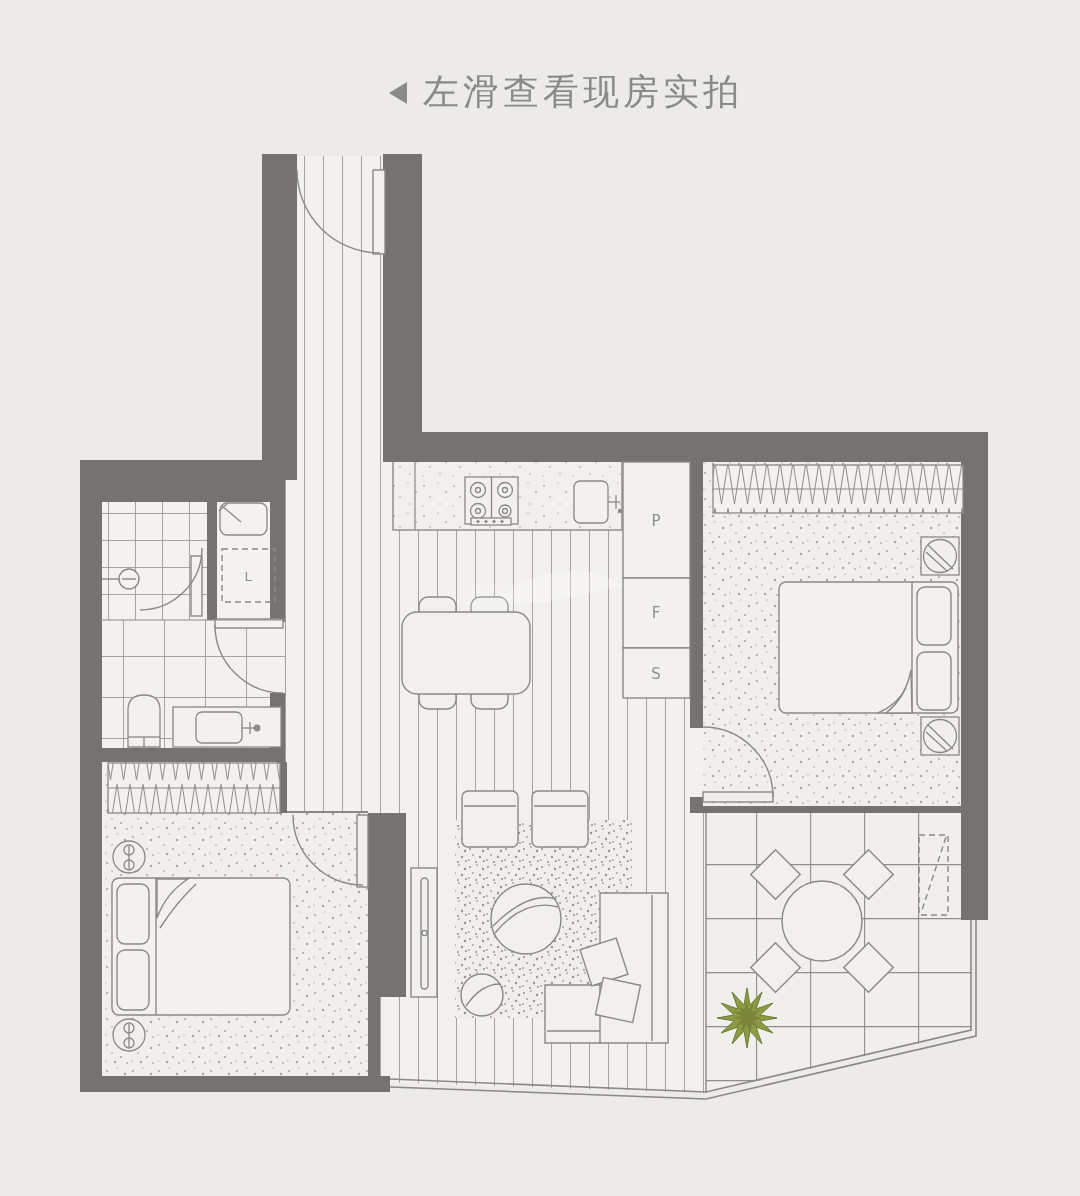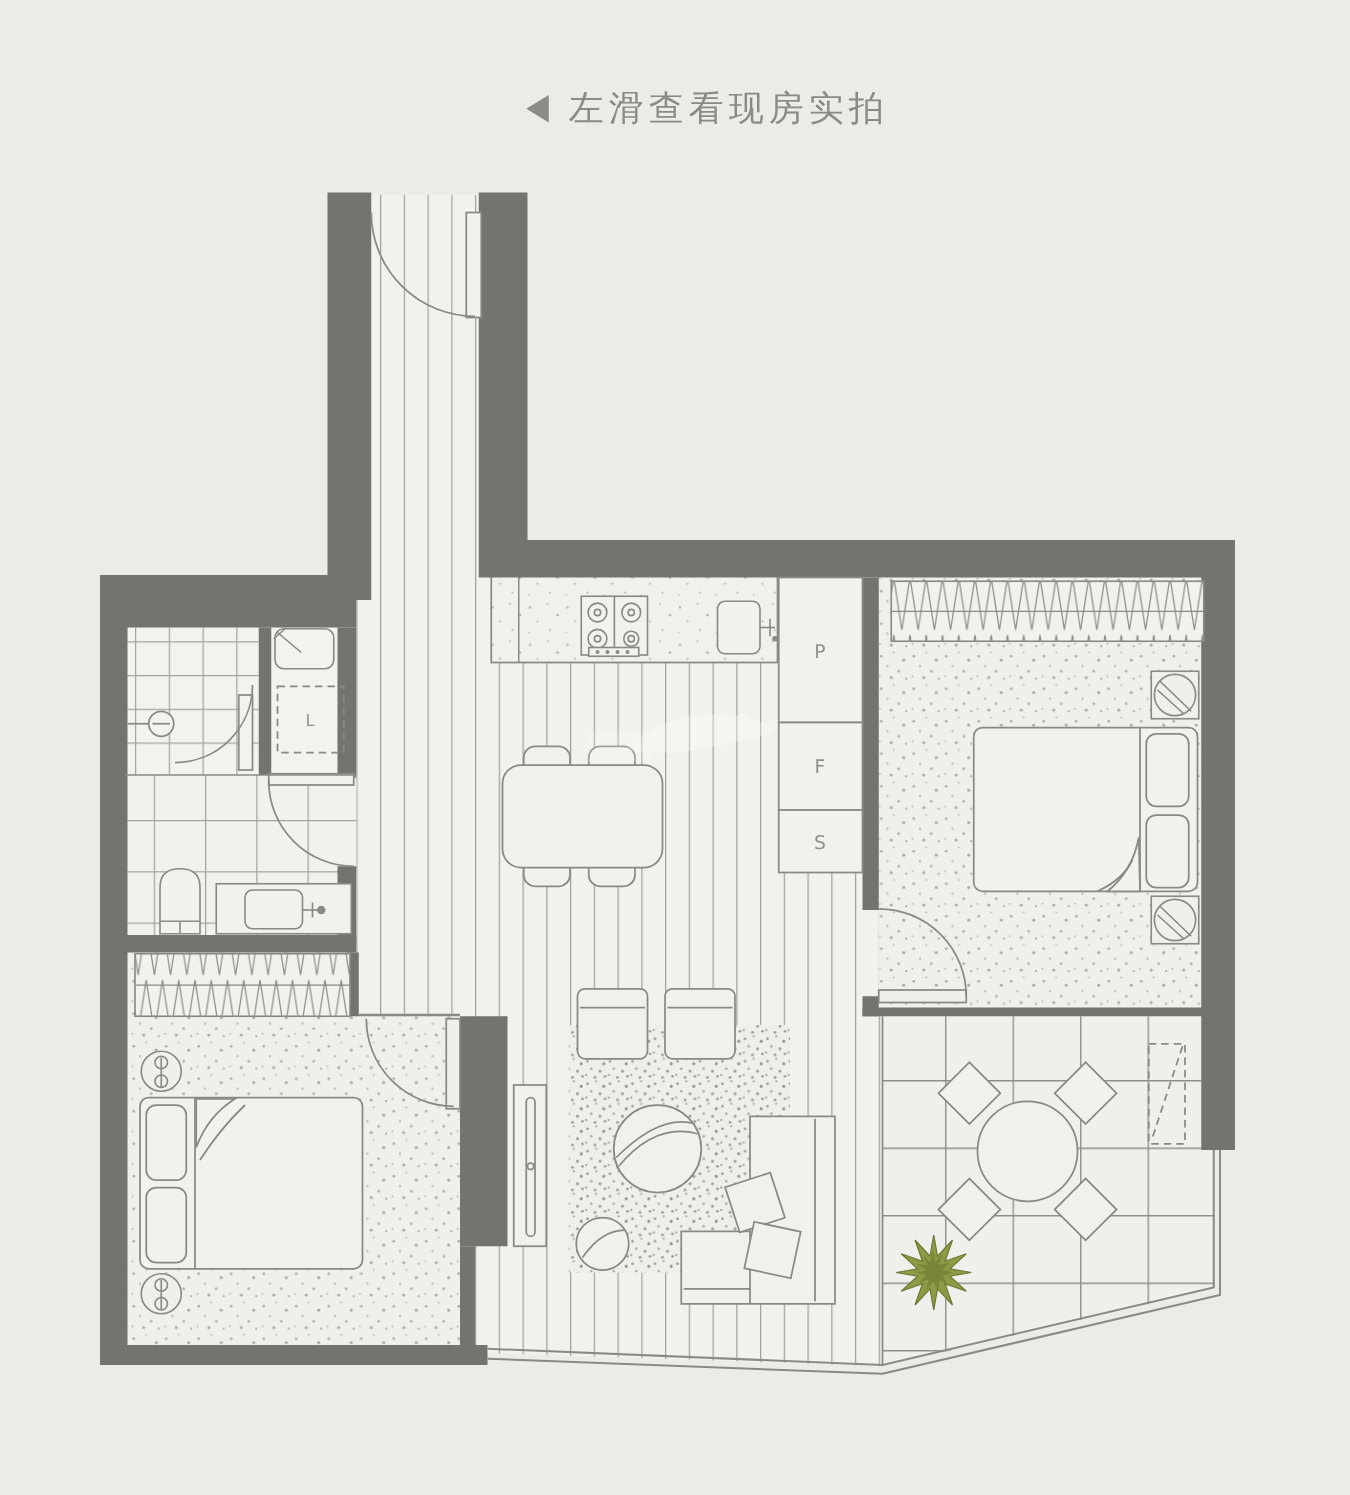--- a/index.html
+++ b/index.html
@@ -3,21 +3,21 @@
 <meta charset="utf-8">
 <style>
   html,body{margin:0;padding:0;}
   body{width:1080px;height:1196px;background:#ecebe8;overflow:hidden;
        font-family:"DejaVu Sans","Liberation Sans",sans-serif;}
   .slide{position:relative;width:1080px;height:1196px;background:#ecebe8;}
   .hint{position:absolute;top:68px;left:0;width:1080px;display:flex;align-items:center;
         justify-content:center;transform:translateX(26px);}
   .hint .tri{width:0;height:0;border-top:11px solid transparent;border-bottom:11px solid transparent;
         border-right:18px solid #8b8b88;margin-right:16px;}
-  .hint .txt{font-size:28px;color:#8a8a87;letter-spacing:4px;font-weight:500;}
+  .hint .txt{font-size:36px;color:#8a8a87;letter-spacing:4px;font-weight:500;}
   svg{position:absolute;left:0;top:0;}
   svg text{font-family:"DejaVu Sans","Liberation Sans",sans-serif;}
 </style>
 </head>
 <body>
 
 <div class="slide">
 
   <div class="hint">
     <span class="tri"></span>

